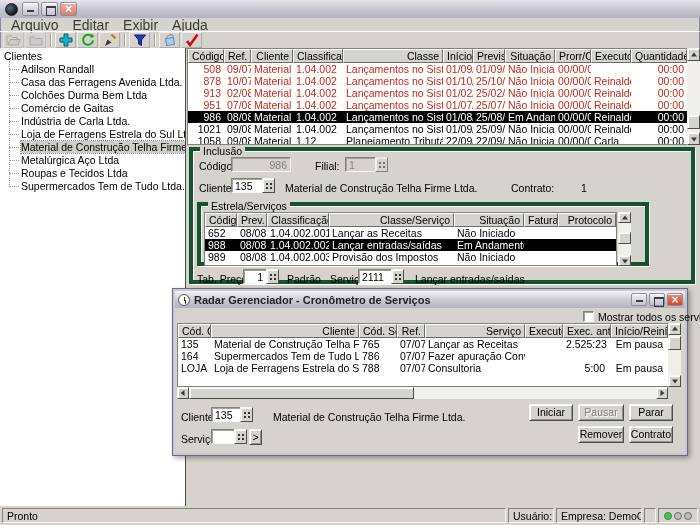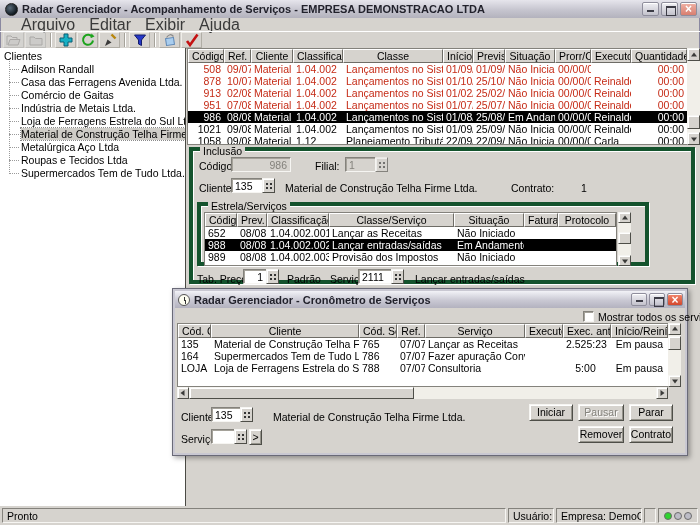--- a/index.html
+++ b/index.html
@@ -24,21 +24,21 @@
     background:linear-gradient(180deg,#f0f0f4,#c3c2cc);
     border:1px solid #8f8e9c;box-shadow:inset 0 1px 0 #fff;}
   .wbtn.min::after{content:'';position:absolute;left:4px;bottom:3px;width:7px;height:2px;background:#3c3c46;}
   .wbtn.max::after{content:'';position:absolute;left:4px;top:3px;width:8px;height:7px;
     border:1px solid #3c3c46;border-top-width:2px;background:transparent;}
   .wbtn.close{background:linear-gradient(180deg,#f0b2a6,#d87f70);}
   .wbtn.close::after{content:'×';position:absolute;left:0;right:0;top:-1px;text-align:center;
     color:#fff;font-weight:bold;font-size:12px;line-height:14px;}
   
   .menubar{position:absolute;left:0;top:18px;width:700px;height:13px;
-    display:flex;align-items:center;padding-left:14px;font-size:16px;color:#3a3a3a;}
+    display:flex;align-items:center;padding-left:4px;font-size:14px;color:#3a3a3a;}
   .menu-item{padding:0 7px;}
   .toolbar{position:absolute;left:0;top:31px;width:700px;height:18px;
     display:flex;align-items:center;padding-left:3px;
     border-top:1px solid #fff;border-bottom:1px solid #a5a29a;}
   .tbtn{width:21px;height:16px;display:flex;align-items:center;justify-content:center;
     border:1px solid;border-color:#efede8 #b0ada5 #b0ada5 #efede8;margin-right:1px;background:#d6d3ce;}
   .tbtn.disabled{filter:grayscale(1);opacity:.55;}
   .tsep{width:2px;height:14px;border-left:1px solid #a5a29a;border-right:1px solid #fff;margin:0 3px;}
   
   .tree-panel{position:absolute;left:0;top:48px;width:186px;height:458px;background:#fff;
@@ -46,31 +46,31 @@
   .tree-root{height:13px;line-height:13px;padding-left:2px;}
   .tree-children{position:relative;margin-left:7px;}
   .tree-children::before{content:'';position:absolute;left:0;top:-2px;bottom:6px;border-left:1px dotted #9a9a9a;}
   .tree-item{position:relative;height:13px;line-height:13px;padding-left:12px;white-space:nowrap;}
   .tree-item::before{content:'';position:absolute;left:0;top:6px;width:10px;border-top:1px dotted #9a9a9a;}
   .tree-item .sel{background:#cfcdc7;outline:1px dotted #8a8a8a;}
   .right-bg{position:absolute;left:187px;top:48px;width:513px;height:458px;background:#d6d3ce;}
   
   table.grid{border-collapse:separate;border-spacing:0;table-layout:fixed;width:100%;
     font-family:"Liberation Sans",sans-serif;font-size:10.5px;background:#fff;}
-  table.grid th{background:#d6d3ce;font-weight:normal;text-align:center;height:13px;
+  table.grid th{background:#d6d3ce;font-weight:normal;text-align:right;height:13px;
     padding:0 3px;border:1px solid;border-color:#fff #6e6c66 #6e6c66 #fff;
     white-space:nowrap;overflow:hidden;}
   table.grid td{height:12px;line-height:12px;padding:0 3px;white-space:nowrap;overflow:hidden;}
   table.grid tr.overdue td{color:#c52b16;}
   table.grid tr.selected td{background:#000;color:#fff;}
   #mainTable th:nth-child(1){text-align:right;}
   #mainTable td:nth-child(1),#mainTable td:nth-child(2),#mainTable td:nth-child(11){text-align:right;}
   #mainTable td:nth-child(9){text-align:center;}
   #dlgTable td:nth-child(4),#dlgTable td:nth-child(8){text-align:center;}
-  #dlgTable td:nth-child(7){text-align:center;padding-right:6px;}
+  #dlgTable td:nth-child(7){text-align:right;padding-right:6px;}
   .main-grid{position:absolute;left:187px;top:48px;width:513px;height:97px;display:flex;}
   .grid-wrap{flex:1;background:#fff;border:1px solid #84827c;border-right:none;overflow:hidden;}
   
   .vscroll{width:13px;background:#f1efe9;display:flex;flex-direction:column;}
   .hscroll{background:#f1efe9;display:flex;}
   .sbtn{flex:0 0 auto;width:13px;height:13px;background:#d6d3ce;position:relative;
     border:1px solid;border-color:#f6f5f2 #4e4e48 #4e4e48 #f6f5f2;box-shadow:inset 1px 1px 0 #fff;}
   .hscroll .sbtn{height:12px;width:12px;}
   .tri{position:absolute;left:50%;top:50%;transform:translate(-50%,-50%);width:0;height:0;border:3px solid transparent;}
   .tri.up{border-bottom:4px solid #3a3a38;margin-top:-2px;}
@@ -119,21 +119,20 @@
     display:flex;align-items:center;white-space:nowrap;overflow:hidden;}
   .led{width:8px;height:8px;border-radius:50%;border:1px solid #6b6b6b;display:inline-block;}
 </style>
 </head>
 <body>
 
 <div class="screen">
 
   <div class="titlebar">
     <span class="app-ico"></span>
-    <span class="title-text">Radar Gerenciador - Acompanhamento de Serviços - EMPRESA DEMONSTRACAO LTDA</span>
     <span class="winbtns">
       <span class="wbtn min"></span>
       <span class="wbtn max"></span>
       <span class="wbtn close"></span>
     </span>
   </div>
 
   <div class="menubar" id="menubar">
       <span class="menu-item">Arquivo</span>
       <span class="menu-item">Editar</span>
@@ -188,22 +187,23 @@
           <path d="M2 8 L5 12 L12.5 1.5" fill="none" stroke="#c41212" stroke-width="2.6"></path>
         </svg>
       </span>
     </div>
 
   <div class="tree-panel">
     <div class="tree-root">Clientes</div>
     <div class="tree-children" id="tree">
         <div class="tree-item"><span>Adilson Randall</span></div>
         <div class="tree-item"><span>Casa das Ferragens Avenida Ltda.</span></div>
+        <div class="tree-item"><span>Colchões Durma Bem Ltda</span></div>
         <div class="tree-item"><span>Comércio de Gaitas</span></div>
-        <div class="tree-item"><span>Indústria de Metais Ltda.</span></div>
+        <div class="tree-item"><span>Indústria de Carla Ltda.</span></div>
         <div class="tree-item"><span>Loja de Ferragens Estrela do Sul Ltda.</span></div>
         <div class="tree-item"><span class="sel">Material de Construção Telha Firme Ltda.</span></div>
         <div class="tree-item"><span>Metalúrgica Aço Ltda</span></div>
         <div class="tree-item"><span>Roupas e Tecidos Ltda</span></div>
         <div class="tree-item"><span>Supermercados Tem de Tudo Ltda.</span></div>
       </div>
   </div>
 
   <div class="right-bg"></div>
 

